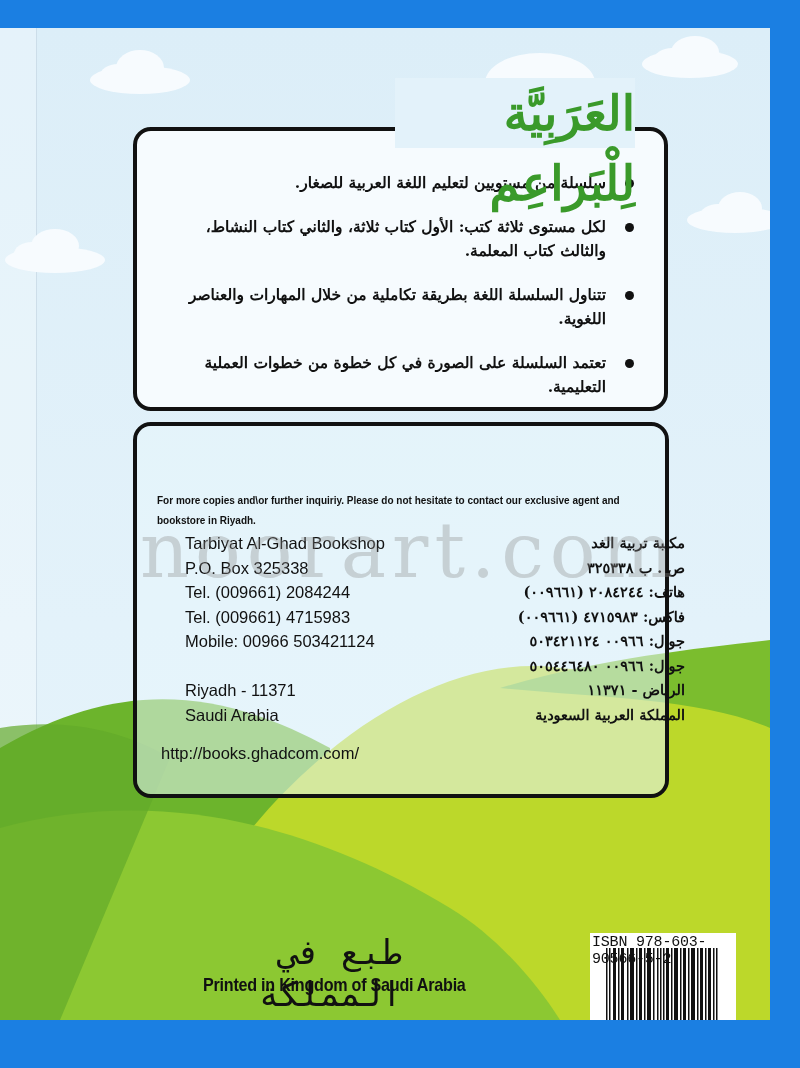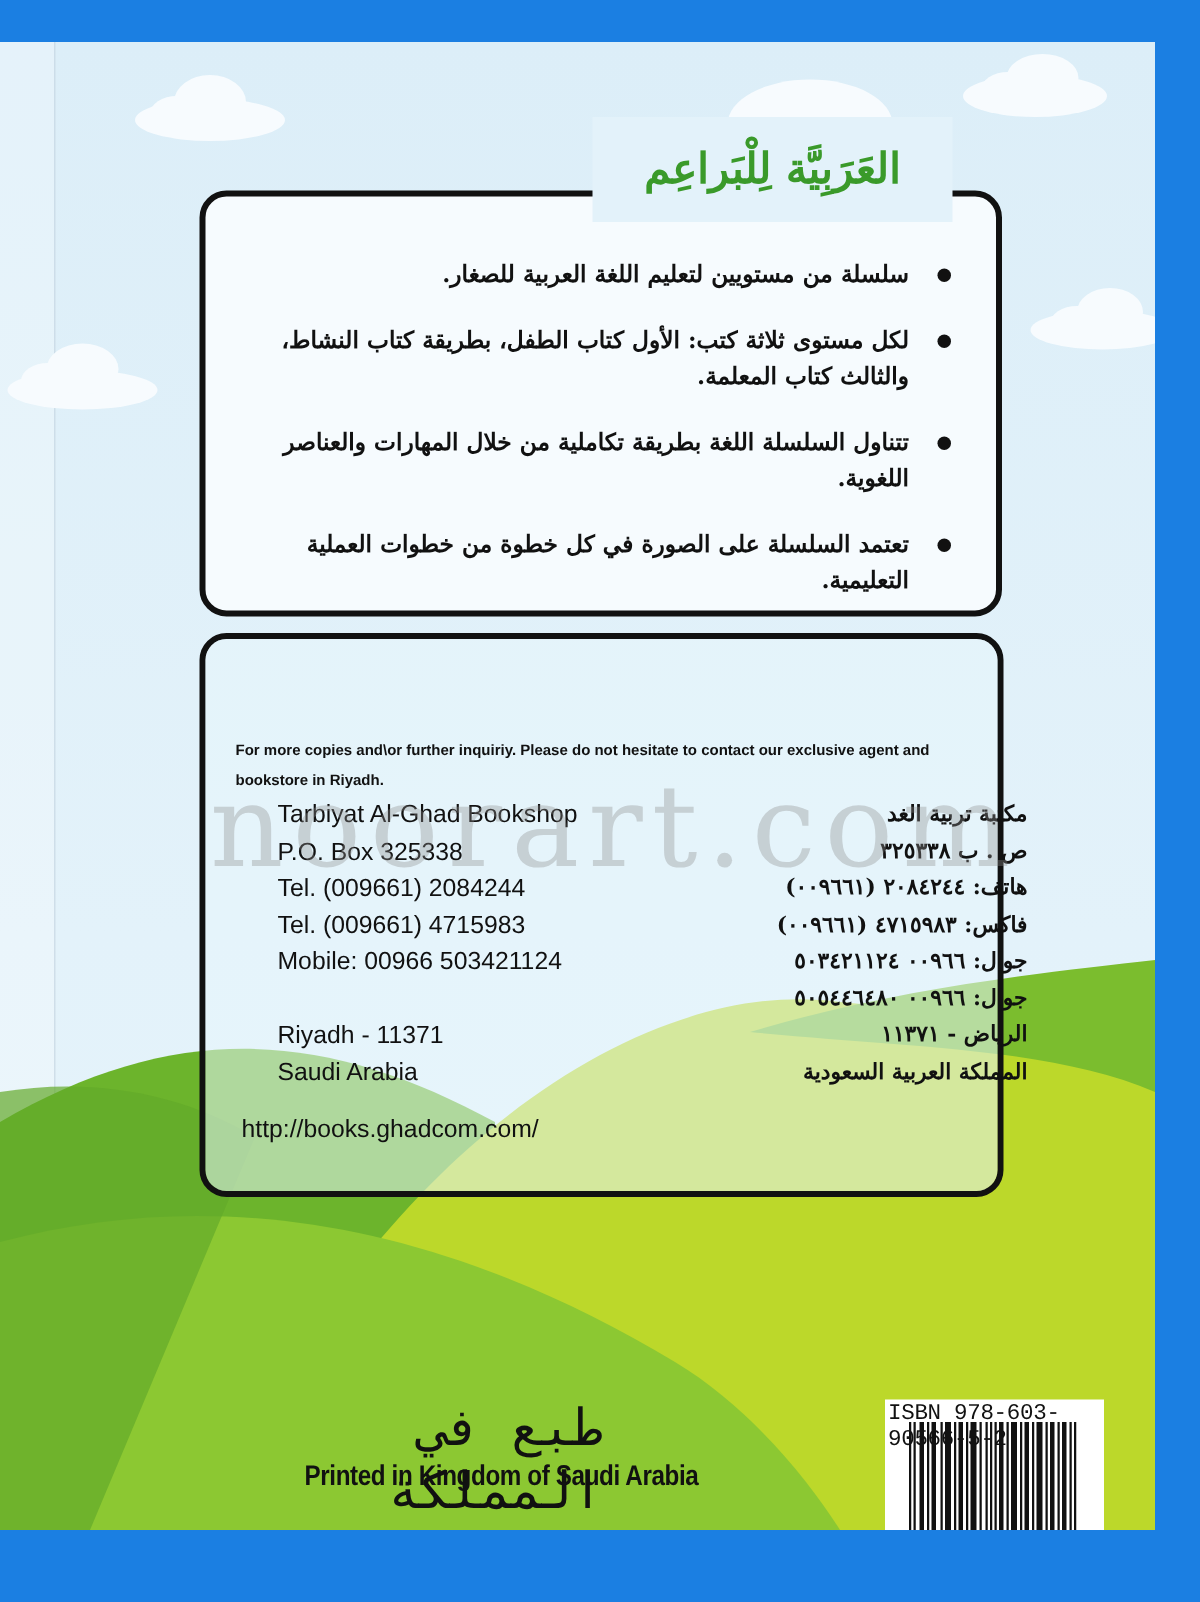--- a/index.html
+++ b/index.html
@@ -5,22 +5,22 @@
   html, body { margin:0; padding:0; }
   body { width:800px; height:1068px; position:relative; overflow:hidden; background:#1b7fe2; font-family:"DejaVu Sans", sans-serif; }
   .cover { position:absolute; left:0; top:28px; width:770px; height:992px; overflow:hidden;
     background: linear-gradient(180deg, #dceef8 0%, #e3f2fa 60%, #e6f4fa 100%); }
   .spine { position:absolute; left:0; top:0; width:36px; height:100%; background:rgba(255,255,255,0.25); border-right:1px solid rgba(180,200,215,0.5); }
   .hills { position:absolute; left:0; top:0; width:770px; height:992px; }
   .box { position:absolute; border:4px solid #111; border-radius:18px; background:rgba(245,252,255,0.95); box-sizing:border-box; }
   .box1 { left:133px; top:99px; width:535px; height:284px; background:#f6fbfe; }
   .box2 { left:133px; top:394px; width:536px; height:376px; background:transparent; }
   .box2 .fill { position:absolute; inset:0; border-radius:14px; background:rgba(232,245,252,0.55); }
-  .title { position:absolute; left:395px; top:50px; width:240px; height:70px; background:#e3f2fa; text-align:center;
-    font-family:"DejaVu Serif", serif; font-size:28px; font-weight:bold; color:#3a9a2a; line-height:70px; direction:rtl; }
+  .title { position:absolute; left:395px; top:50px; width:240px; height:70px; background:#e3f2fa; 
+    font-family:"DejaVu Serif", serif; font-size:48px; font-weight:bold; color:#3a9a2a; line-height:70px; direction:rtl; }
   .bullets { position:absolute; right:26px; top:40px; width:480px; direction:rtl; font-family:"DejaVu Serif", serif; font-weight:bold; font-size:15.5px; color:#111; }
   .bullets .li { position:relative; padding-right:32px; margin-bottom:20px; line-height:24px; }
   .bullets .dot { position:absolute; right:4px; top:8px; width:9px; height:9px; border-radius:50%; background:#111; }
   .ar-intro { position:absolute; right:20px; top:12px; width:500px; direction:rtl; font-family:"DejaVu Serif", serif; font-weight:bold; font-size:14.5px; line-height:20px; color:#111; }
   .en-intro { position:absolute; left:20px; top:65px; width:500px; font-family:Liberation Sans, sans-serif; font-weight:bold; font-size:10px; line-height:20px; color:#111; }
   .contact { position:absolute; left:20px; top:108px; width:500px;margin-left:28px; }
   .crow { position:relative; height:24.5px; font-family:"Liberation Sans", sans-serif; font-size:16.5px; color:#111; }
   .crow .en { position:absolute; left:0; top:0; }
   .crow .ar { position:absolute; right:0; top:0; direction:rtl; font-family:"DejaVu Serif", serif; font-weight:bold; font-size:14.5px; }
   .url { position:absolute; left:24px; top:318px; font-family:"Liberation Sans", sans-serif; font-size:16.5px; color:#111; }
@@ -59,21 +59,21 @@
     <path d="M0,720 C120,650 220,660 330,720 L330,992 L0,992 Z" fill="#6cb42c"></path>
     <path d="M140,992 C230,760 420,620 560,640 C650,650 720,640 770,635 L770,992 Z" fill="#bcd82a"></path>
     <path d="M500,660 C600,630 700,620 770,612 L770,700 C700,670 600,670 500,660 Z" fill="#7bbd2e"></path>
     <path d="M0,800 C150,760 300,790 450,880 C500,910 540,960 560,992 L0,992 Z" fill="#8cc832"></path>
     <path d="M0,992 L0,700 C60,690 120,700 170,730 L60,992 Z" fill="#62aa2a" opacity="0.7"></path>
   </svg>
 
   <div class="box box1">
     <div class="bullets">
       <div class="li"><span class="dot"></span><span>سلسلة من مستويين لتعليم اللغة العربية للصغار.</span></div>
-      <div class="li"><span class="dot"></span><span>لكل مستوى ثلاثة كتب: الأول كتاب الطفل، بطريقة كتاب النشاط، والثالث كتاب المعلمة.</span></div>
+      <div class="li"><span class="dot"></span><span>لكل مستوى ثلاثة كتب: الأول كتاب ثلاثة، والثاني كتاب النشاط، والثالث كتاب المعلمة.</span></div>
       <div class="li"><span class="dot"></span><span>تتناول السلسلة اللغة بطريقة تكاملية من خلال المهارات والعناصر اللغوية.</span></div>
       <div class="li"><span class="dot"></span><span>تعتمد السلسلة على الصورة في كل خطوة من خطوات العملية التعليمية.</span></div>
     </div>
   </div>
   <div class="title">العَرَبِيَّة لِلْبَراعِم</div>
 
   <div class="box box2">
     <div class="fill"></div>
     <div class="en-intro">For more copies and\or further inquiriy. Please do not hesitate to contact our exclusive agent and bookstore in Riyadh.</div>
     <div class="contact">

